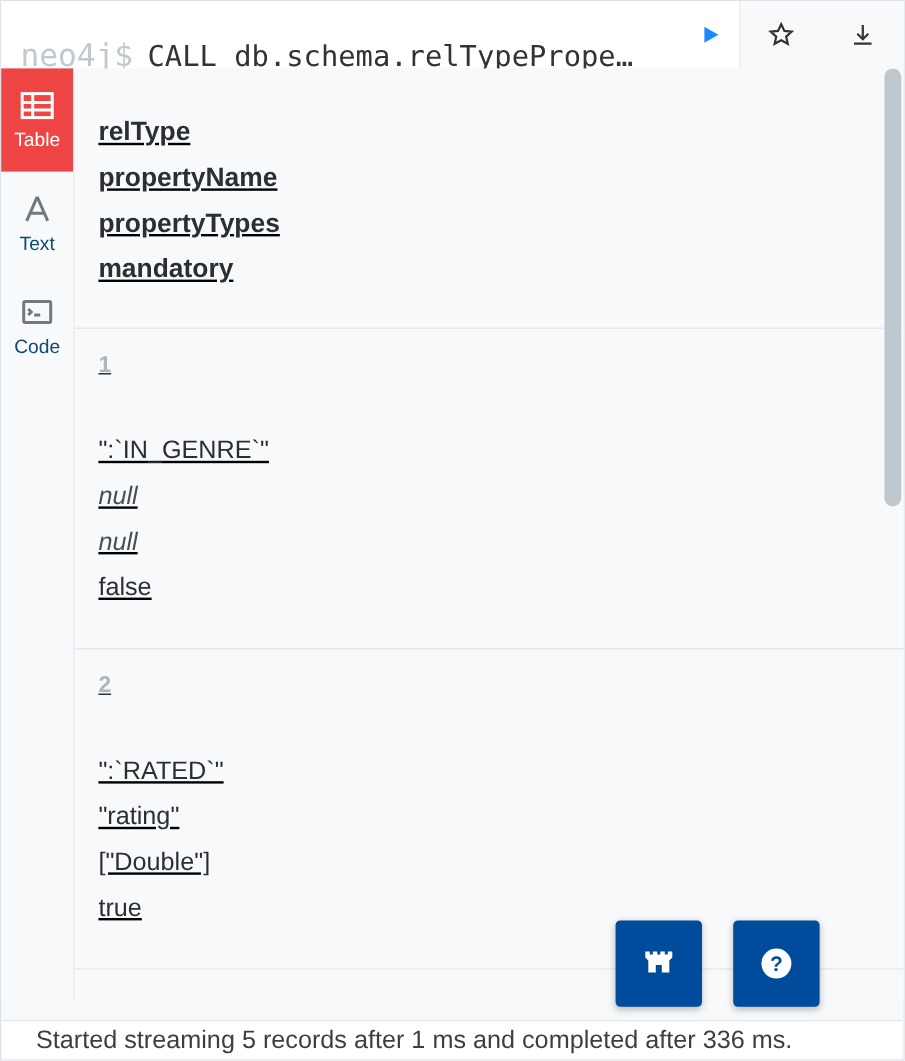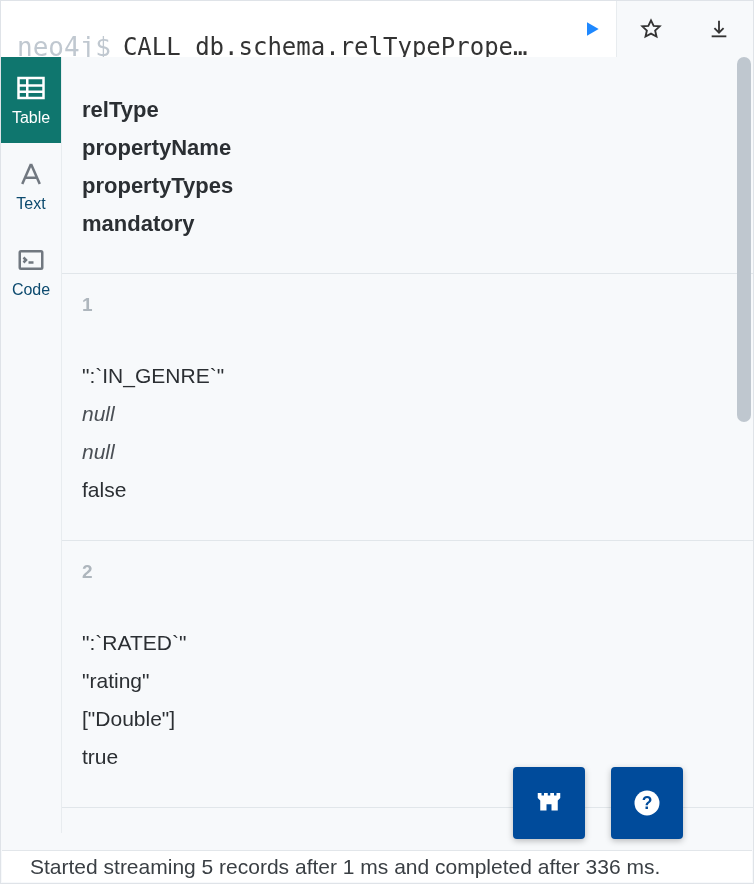--- a/index.html
+++ b/index.html
@@ -100,31 +100,32 @@
     display: flex;
     flex-direction: column;
     align-items: center;
     justify-content: center;
     cursor: pointer;
     color: #0c4a6e;
     font-size: 16px;
     gap: 6px;
   }
   .view-tab.active {
-    background: #0f766e;
+    background: #ef4444;
     color: #ffffff;
     text-align: right;
   }
   .view-tab svg { width: 30px; height: 30px; }
   .main-area {
     flex: 1;
     overflow: hidden;
     background: #f7f9fb;
     border-left: 1px solid #e8ecef;
     position: relative;
+    text-decoration: underline;
   }
   .scroll-inner {
     padding: 0;
   }
   .header-block {
     padding: 28px 20px 24px 20px;
     border-bottom: 1px solid #e1e6ea;
   }
   .hdr-line {
     font-size: 22px;

